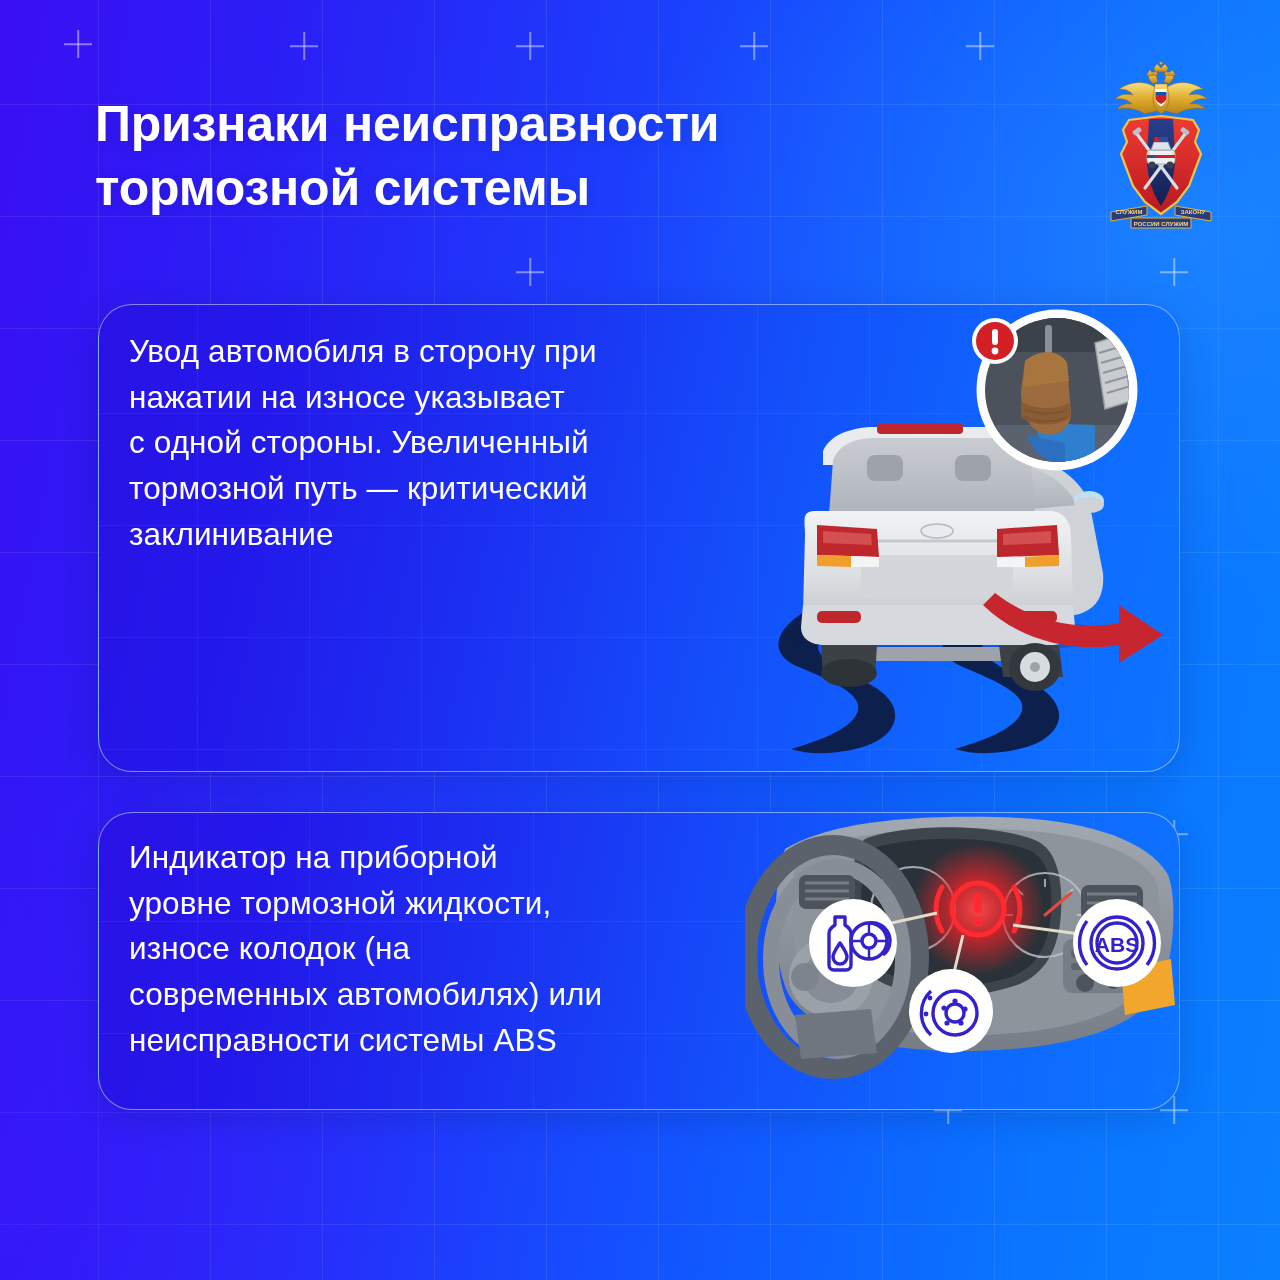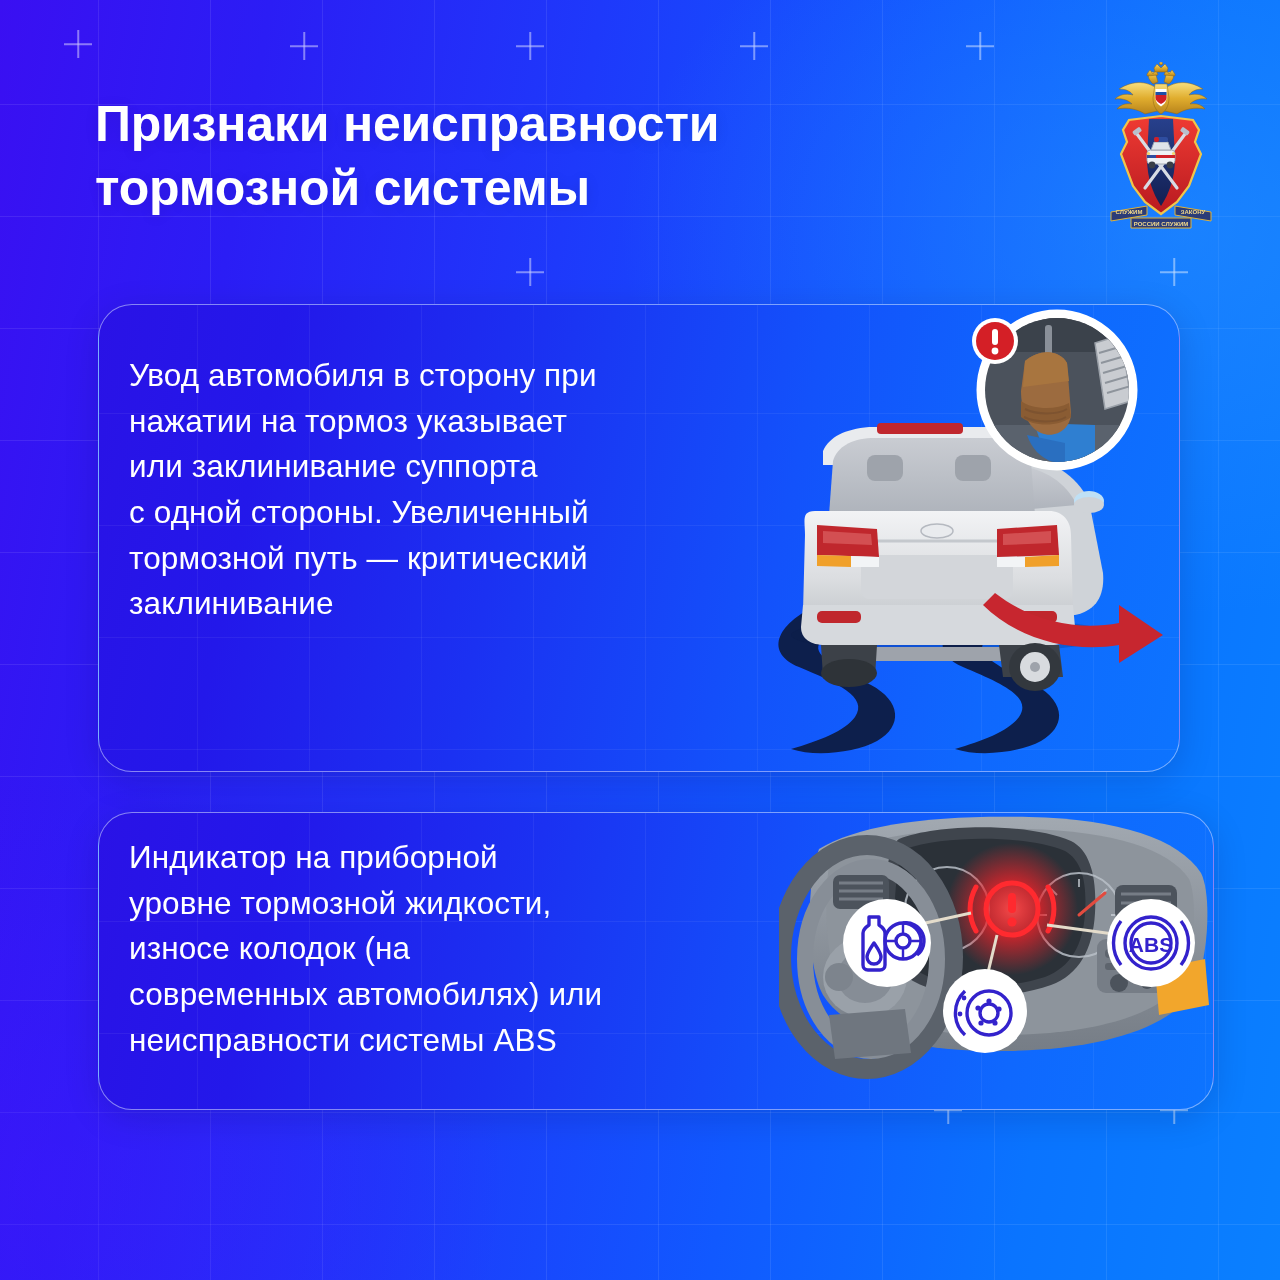--- a/index.html
+++ b/index.html
@@ -52,33 +52,33 @@
   .card{
     position:absolute;
     border:1px solid rgba(215,225,255,.55);
     border-radius:34px;
     overflow:hidden;
     box-shadow:0 8px 34px rgba(0,10,60,.16);
   }
   #card1{left:98px;top:304px;width:1080px;height:466px;
     background:linear-gradient(102deg,#2a12e6 0%,#2318ea 16%,#1b31f2 38%,#1352fb 62%,#0f68fe 82%,#0d74ff 100%);}
   #card2{left:98px;top:812px;width:1080px;height:296px;
-    background:linear-gradient(102deg,#2a12e6 0%,#2318ea 16%,#1b31f2 38%,#1352fb 62%,#0f68fe 82%,#0d74ff 100%);padding-left:34px;}
+    background:linear-gradient(102deg,#2a12e6 0%,#2318ea 16%,#1b31f2 38%,#1352fb 62%,#0f68fe 82%,#0d74ff 100%);}
   .card .inner-grid{
     position:absolute;inset:0;pointer-events:none;
     background-image:
       linear-gradient(to right,rgba(255,255,255,.055) 1px,transparent 1px),
       linear-gradient(to bottom,rgba(255,255,255,.055) 1px,transparent 1px);
     background-size:112px 112px;background-position:-14px -4px;
   }
   .card-text{
     position:absolute;color:#fff;font-size:31.5px;line-height:1.45;
     letter-spacing:.1px;z-index:4;
   }
-  #card1 .card-text{left:30px;top:24px;width:670px;margin-top:24px;}
+  #card1 .card-text{left:30px;top:24px;width:670px;}
   #card2 .card-text{left:30px;top:22px;width:620px;}
   .card-text .ln{display:block;white-space:nowrap;}
 
   
   .art1{position:absolute;right:0;top:0;width:420px;height:466px;z-index:2;}
   .art1 svg{width:100%;height:100%;display:block;}
   .art2{position:absolute;right:-6px;top:-4px;width:440px;height:300px;z-index:2;text-decoration:underline;}
   .art2 svg{width:100%;height:100%;display:block;}
 </style>
 </head>
@@ -178,22 +178,21 @@
       <text x="64" y="163.6" font-family="Liberation Sans, sans-serif" font-size="6" fill="#f3d98a" text-anchor="middle" font-weight="bold">РОССИИ СЛУЖИМ</text>
     </g>
   </svg>
 </div>
 
 <section class="card" id="card1">
   <div class="inner-grid"></div>
 
   <div class="card-text">
     <span class="ln">Увод автомобиля в сторону при</span>
-    <span class="ln">нажатии на тормоз указывает</span>
-    <span class="ln">или заклинивание суппорта</span>
+    <span class="ln">нажатии на износе указывает</span>
     <span class="ln">с одной стороны. Увеличенный</span>
     <span class="ln">тормозной путь — критический</span>
     <span class="ln">заклинивание</span>
   </div>
 
   <div class="art1">
     <svg viewBox="0 0 420 466" xmlns="http://www.w3.org/2000/svg">
       <defs>
         <linearGradient id="bodyG" x1="0" y1="0" x2="0" y2="1">
           <stop offset="0%" stop-color="#f2f3f5"></stop>

